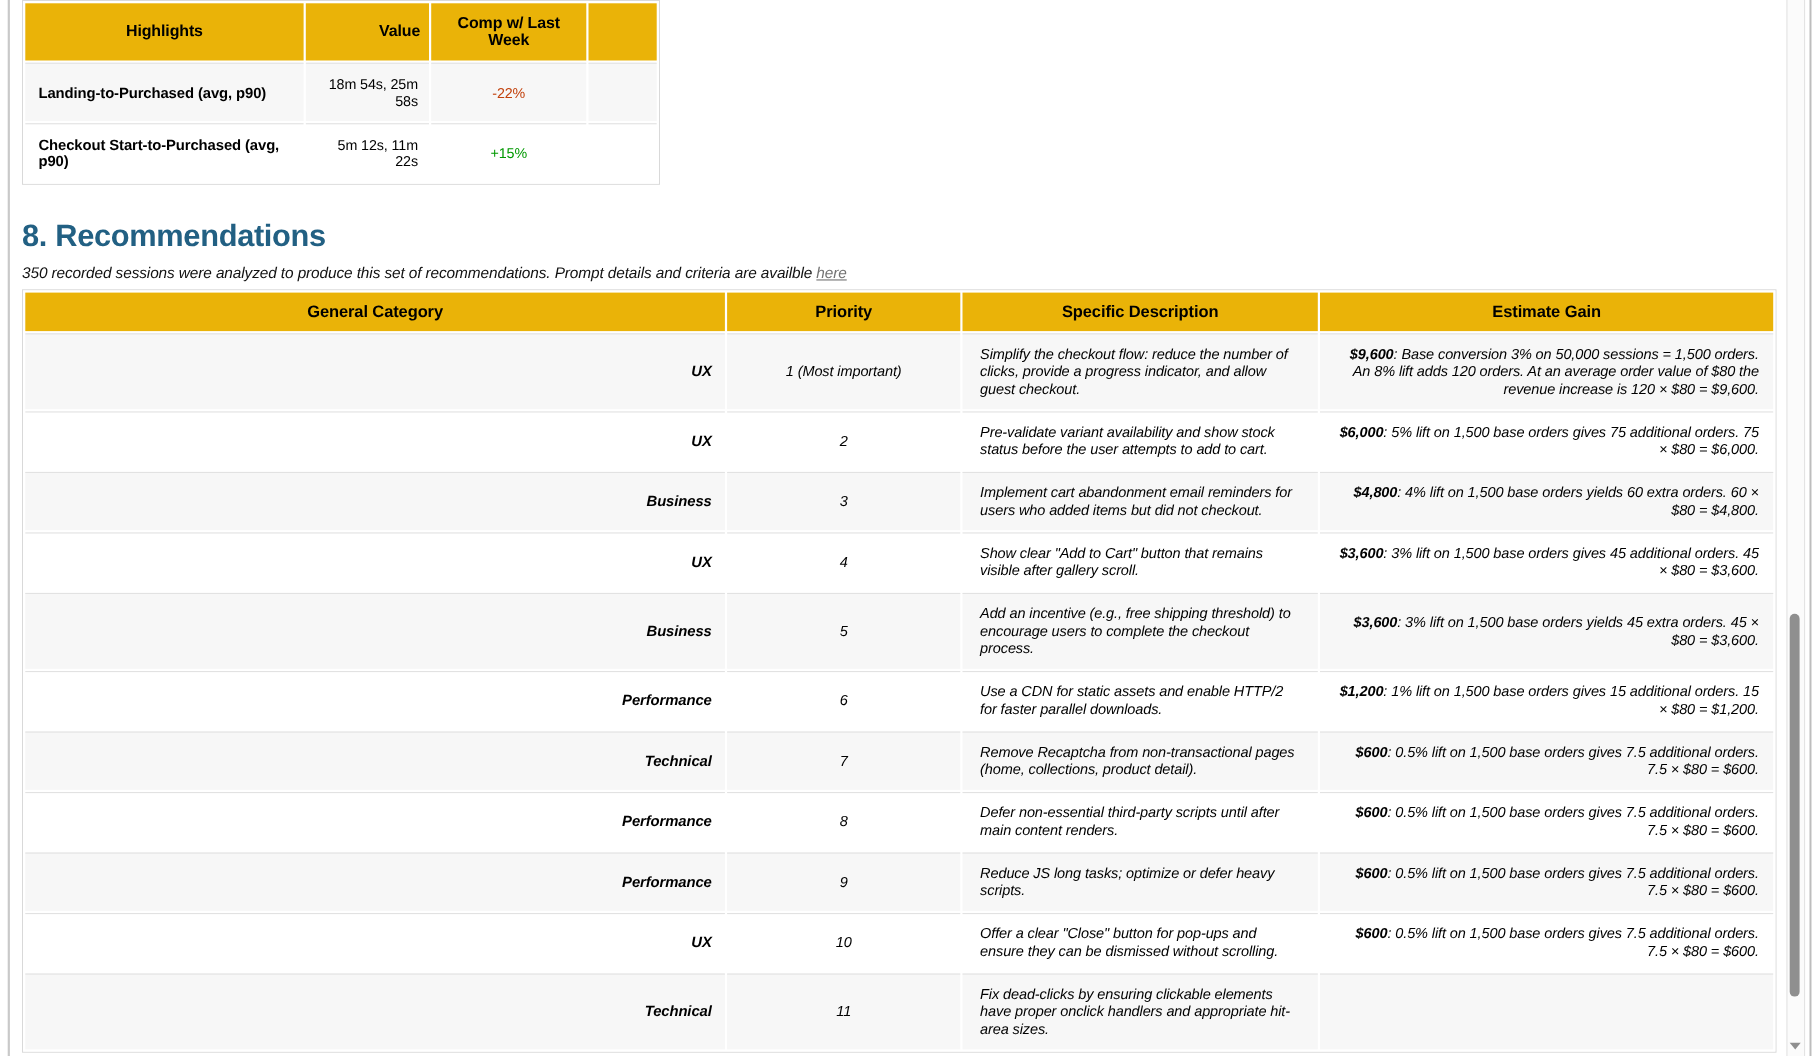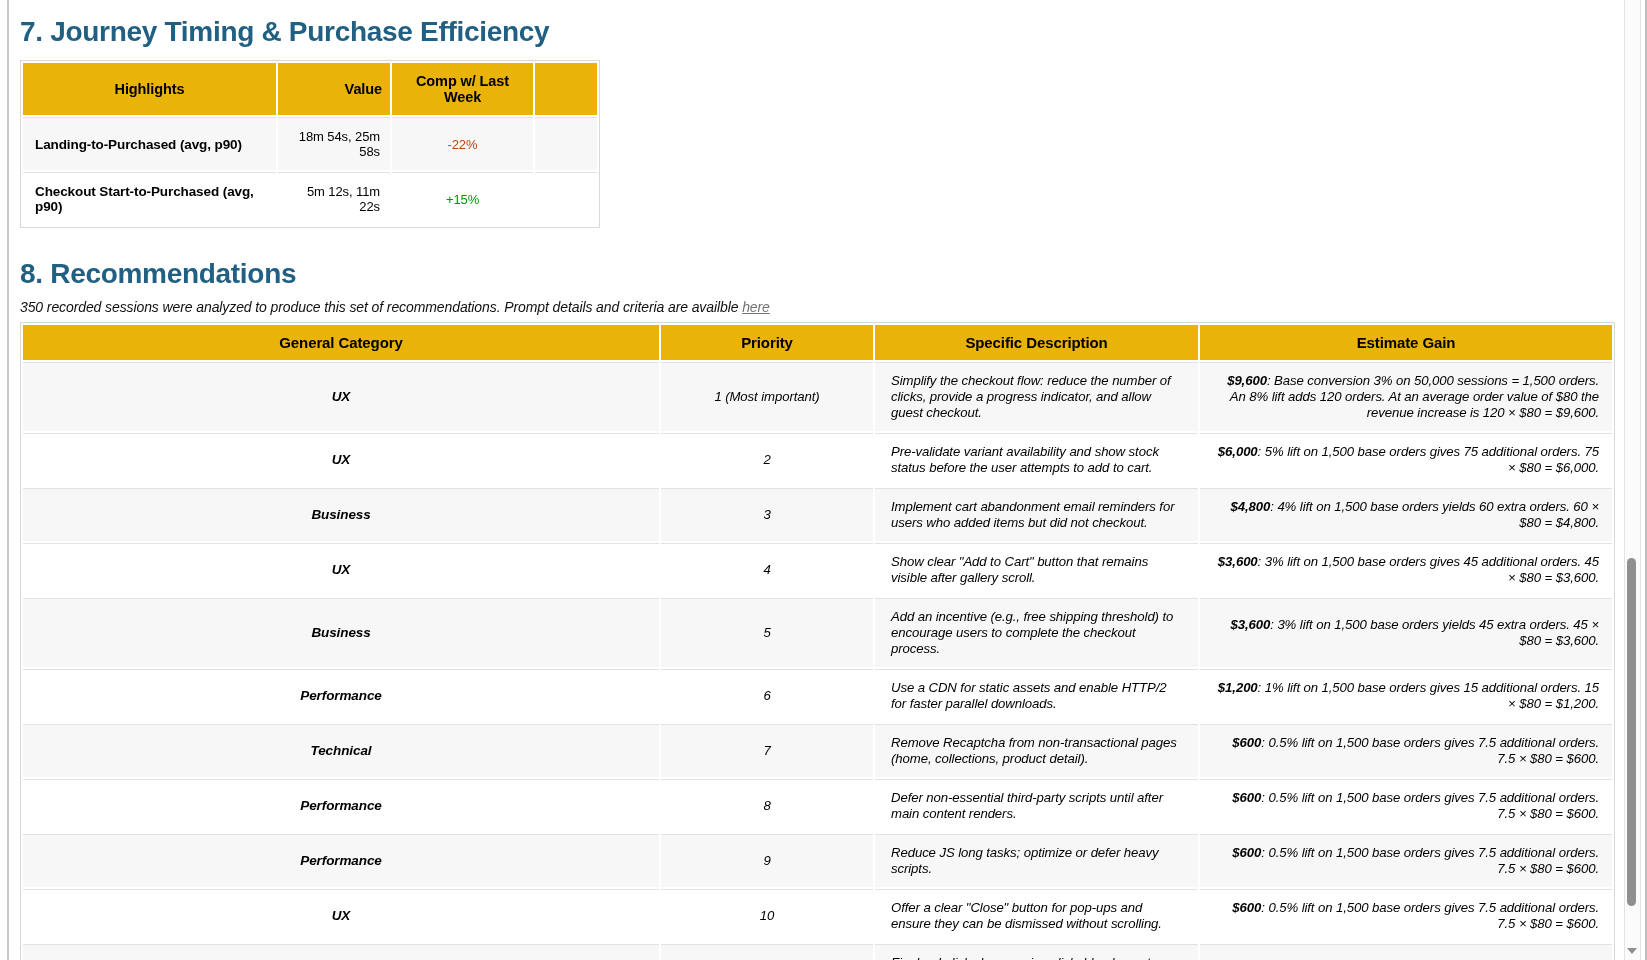--- a/index.html
+++ b/index.html
@@ -31,42 +31,41 @@
   .timing .t-comp{text-align:center;}
 
   
   .intro{font-style:italic;font-size:14px;margin:0 0 7px 0;color:#111;}
   .intro a{color:#737373;text-decoration:underline;cursor:pointer;}
 
   
   .recs{width:1591px;table-layout:fixed;}
   .recs th{font-size:15px;padding:9px 6px;}
   .recs td{font-size:13.2px;line-height:16px;vertical-align:middle;font-style:italic;}
-  .recs .c-cat{font-weight:bold;font-size:13.5px;padding:6px 12px;text-align:center;}
+  .recs .c-cat{font-weight:bold;font-size:13.5px;padding:6px 12px;text-align:right;}
   .recs .c-pri{text-align:center;padding:10px 6px;}
   .recs .c-desc{text-align:left;padding:10px 16px;}
   .recs .c-gain{text-align:right;padding:10px 13px;}
   .gain-amt{font-weight:bold;}
 
   
   .scroll-track{position:absolute;right:6px;top:0;width:15px;height:960px;background:#fbfbfb;
     border-left:1px solid #e3e3e3;border-right:1px solid #e3e3e3;}
   .scroll-thumb{position:absolute;left:2px;width:9px;top:558px;height:348px;background:#8f8f8f;border-radius:5px;}
   .scroll-arrow-down{position:absolute;left:2px;bottom:6px;width:0;height:0;
     border-left:5px solid transparent;border-right:5px solid transparent;border-top:6px solid #8f8f8f;}
   .window-edge{position:absolute;right:0;top:0;width:2px;height:960px;background:#bdbdbd;}
 </style>
 </head>
 <body>
 
 <div class="left-edge"></div>
 
 <div class="content">
 
-  <h2 class="sec-title" id="title7">7. Journey Timing &amp; Purchase Efficiency</h2>
 
   <div class="tbl-frame">
     <table class="timing">
       <colgroup>
           <col style="width:253px">
           <col style="width:112px">
           <col style="width:141px">
           <col style="width:62px">
         </colgroup>
       <thead>

